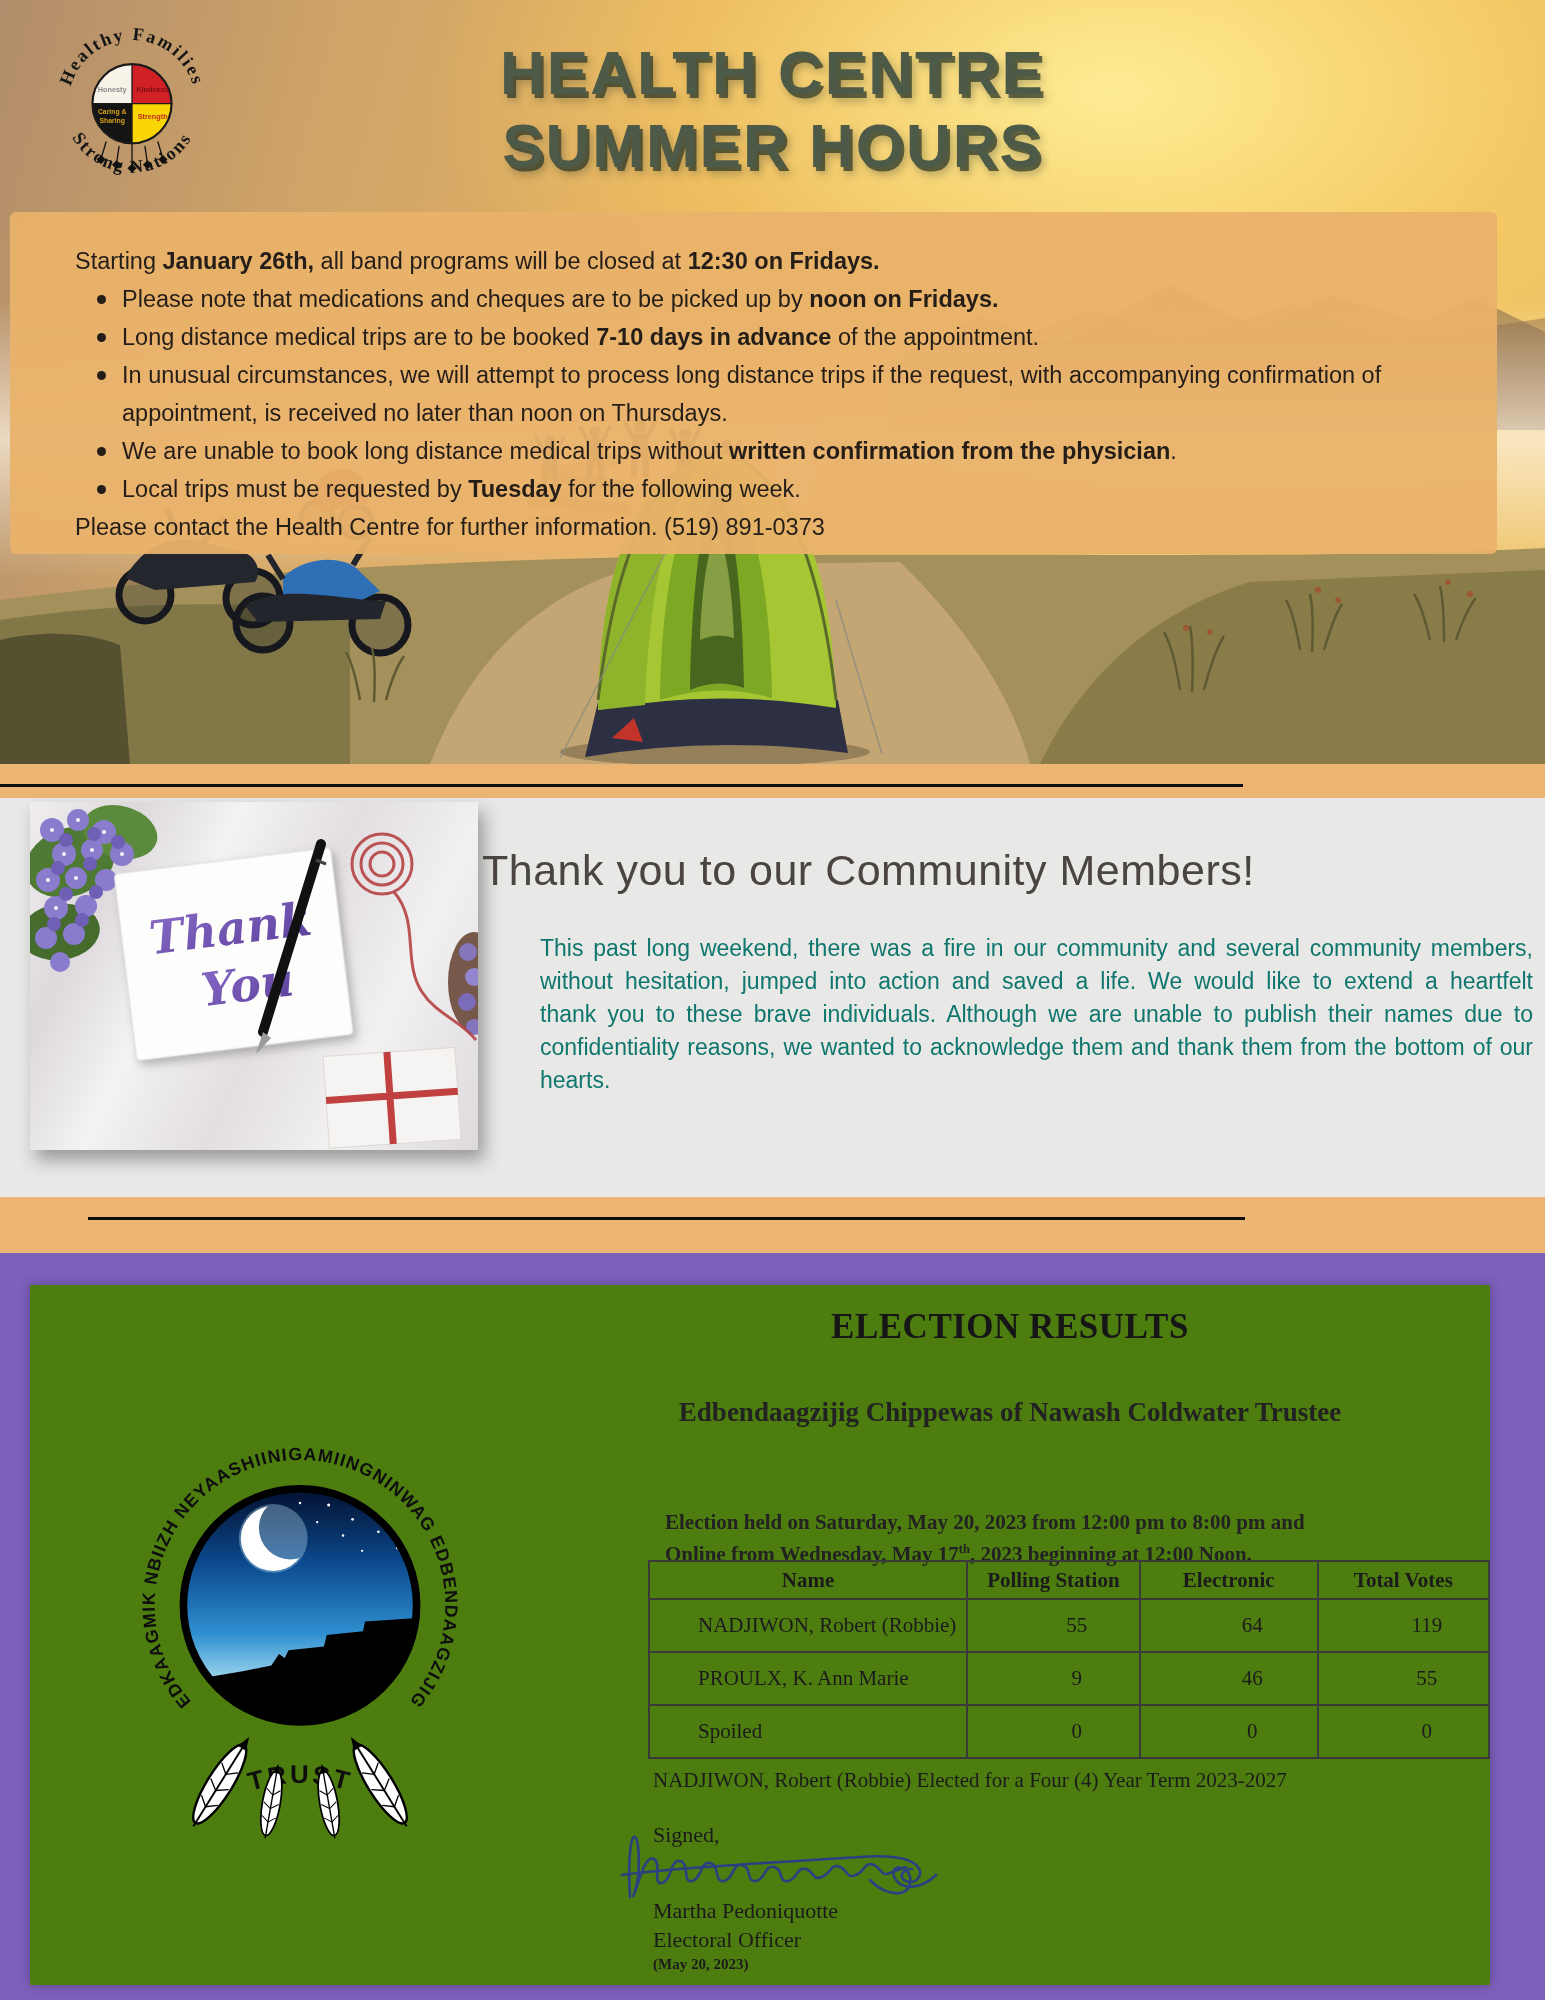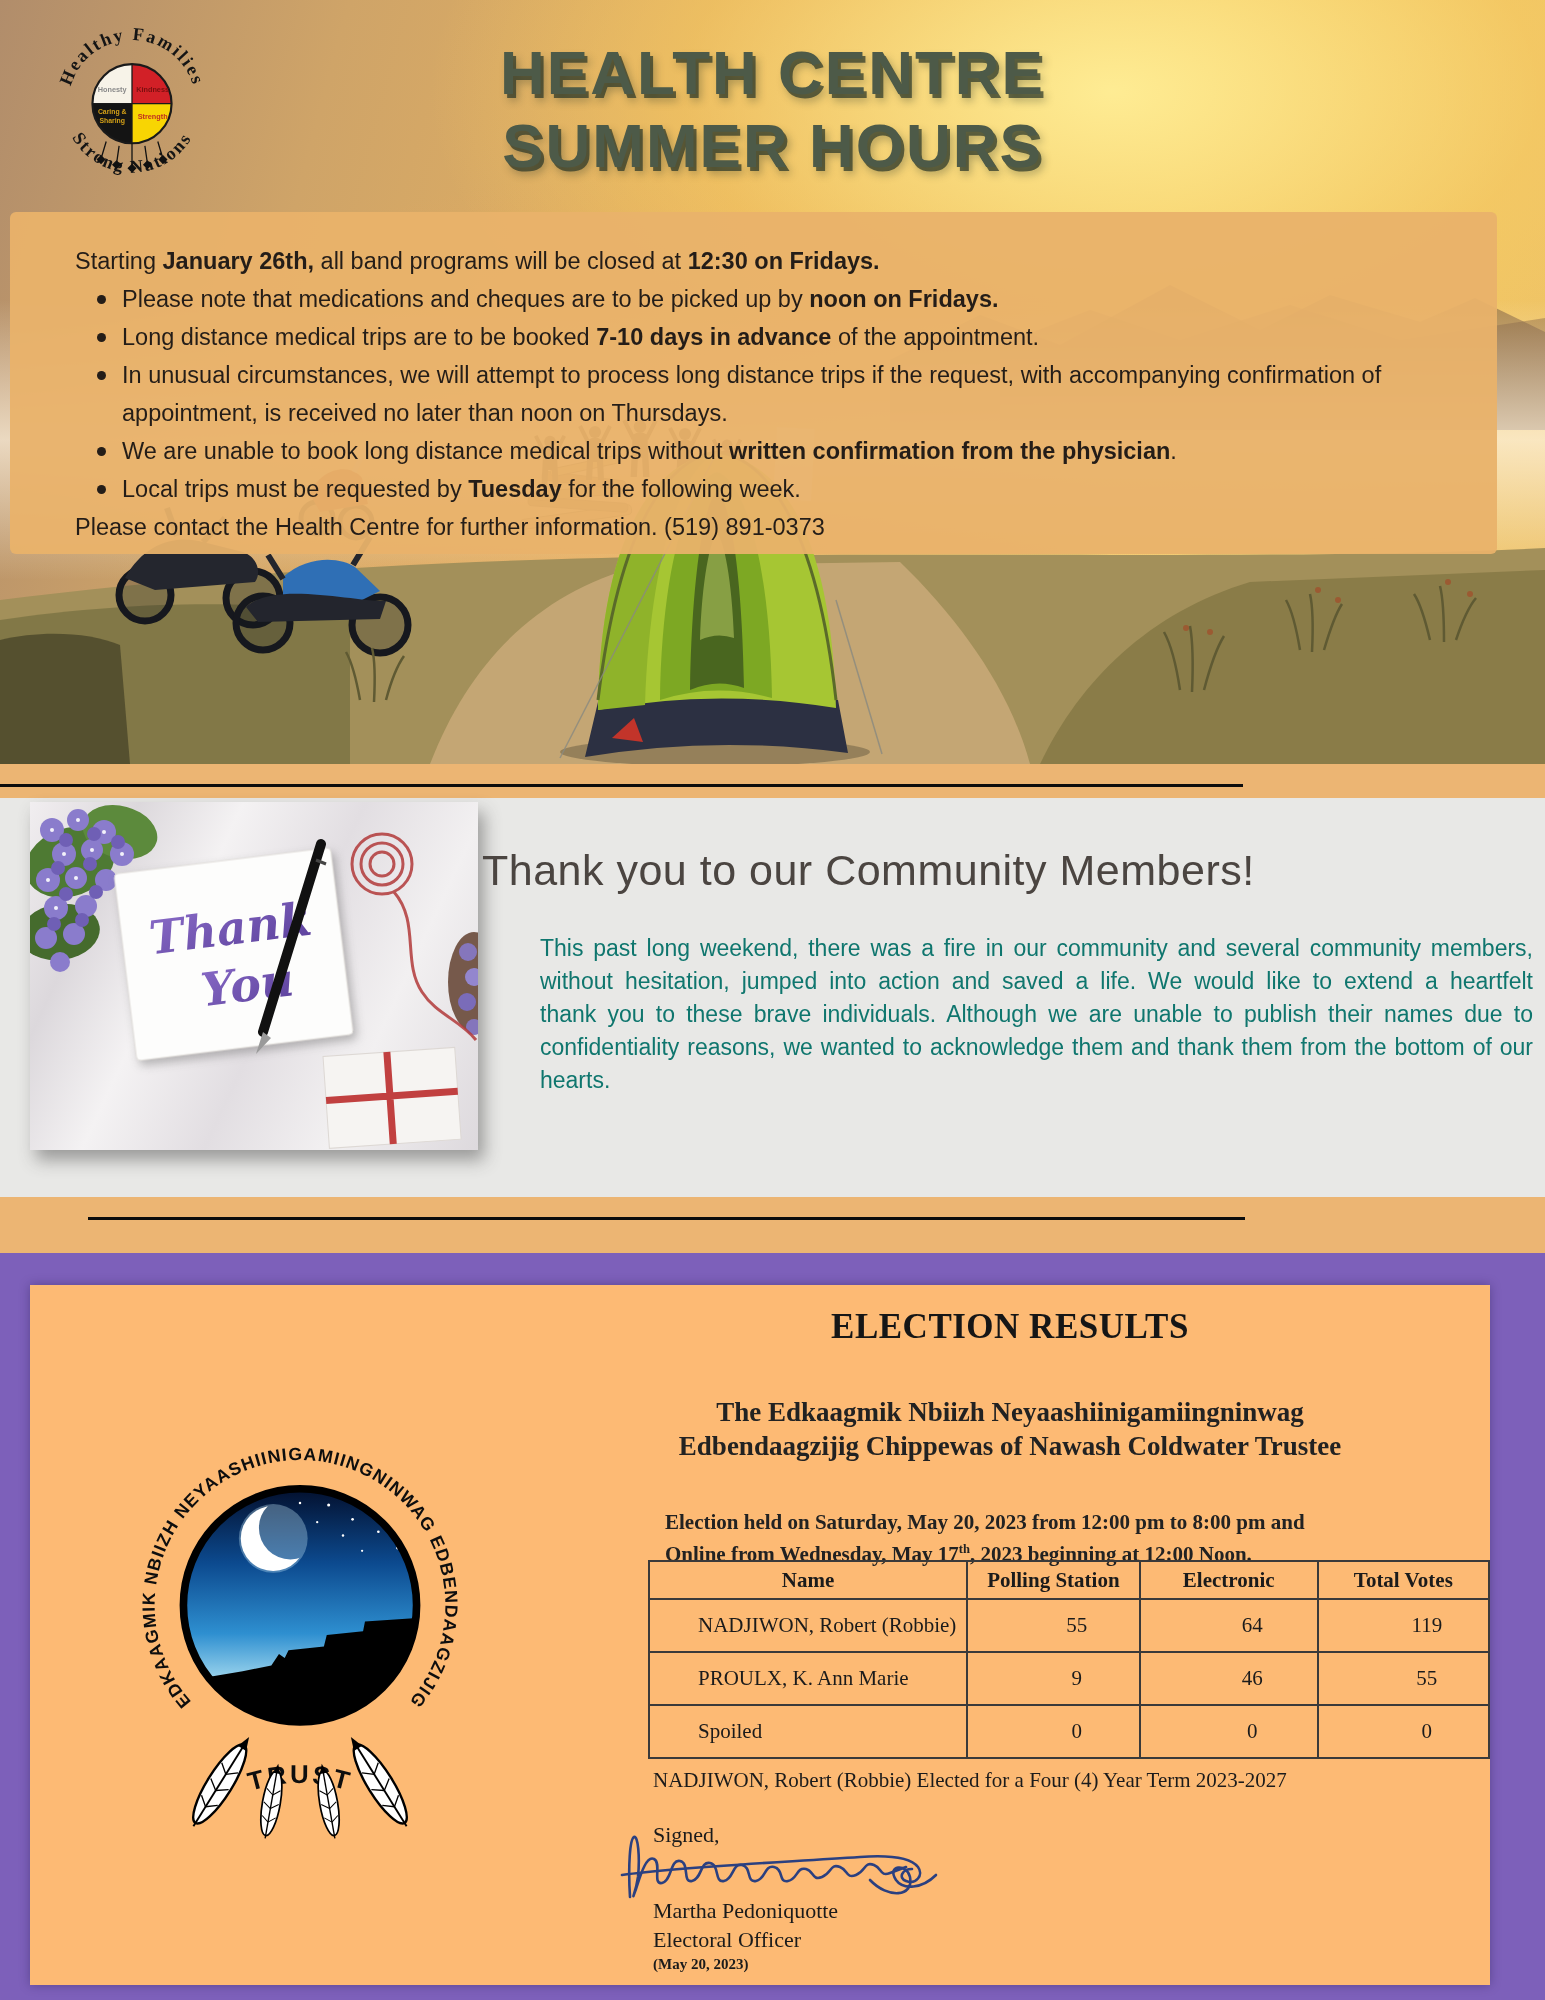--- a/index.html
+++ b/index.html
@@ -40,21 +40,21 @@
   .thanks-photo{position:absolute;left:30px;top:4px;width:448px;height:348px;overflow:hidden;
     background:linear-gradient(115deg,#f1eef0 0%,#dcd8dc 18%,#f4f2f3 35%,#e2dee2 55%,#f2f0f1 75%,#ddd9dd 100%);
     box-shadow:6px 10px 16px rgba(60,60,60,.45);}
   .thanks-heading{position:absolute;left:482px;top:48px;width:1010px;
     font-size:43px;font-weight:400;letter-spacing:.5px;color:#4b4541;}
   .thanks-body{position:absolute;left:493px;top:134px;width:993px;text-align:justify;
     font-size:23px;line-height:33px;color:#0f766e;word-spacing:1.5px;margin-left:47px;}
 
   
   .purple-section{position:absolute;left:0;top:1253px;width:1545px;height:747px;background:#7d60ba;}
-  .doc{position:absolute;left:30px;top:32px;width:1460px;height:700px;background:#fdba74;
+  .doc{position:absolute;left:30px;top:32px;width:1460px;height:700px;background:#4d7c0f;
        font-family:"Liberation Serif", serif;color:#1f1f1f;
        box-shadow:0 0 10px rgba(30,20,60,.35);}
   .doc-title{position:absolute;left:580px;top:22px;width:800px;text-align:center;
     font-size:35px;font-weight:bold;letter-spacing:.5px;color:#161616;}
   .doc-subtitle{position:absolute;left:540px;top:110px;width:880px;text-align:center;
     font-size:27px;font-weight:600;line-height:34px;color:#222;}
   .doc-held{position:absolute;left:635px;top:203px;width:760px;
     font-size:21px;font-weight:600;line-height:27px;color:#222;margin-top:21px;}
   .doc-held sup{font-size:.6em;}
   .results-table{position:absolute;left:618px;top:275px;border-collapse:collapse;
@@ -338,21 +338,20 @@
   </div>
 
   <div class="band2"></div>
   <div class="line2"></div>
 
   <div class="purple-section">
     <div class="doc">
 
       <div class="doc-title">ELECTION RESULTS</div>
       <div class="doc-subtitle">
-        <div>The Edkaagmik Nbiizh Neyaashiinigamiingninwag</div>
         <div>Edbendaagzijig Chippewas of Nawash Coldwater Trustee</div>
       </div>
       <div class="doc-held">
         <div>Election held on Saturday, May 20, 2023 from 12:00 pm to 8:00 pm and</div>
         <div><span>Online from Wednesday, May 17</span><sup>th</sup><span>, 2023 beginning at 12:00 Noon.</span></div>
       </div>
 
       <table class="results-table">
         <thead>
             <tr>

